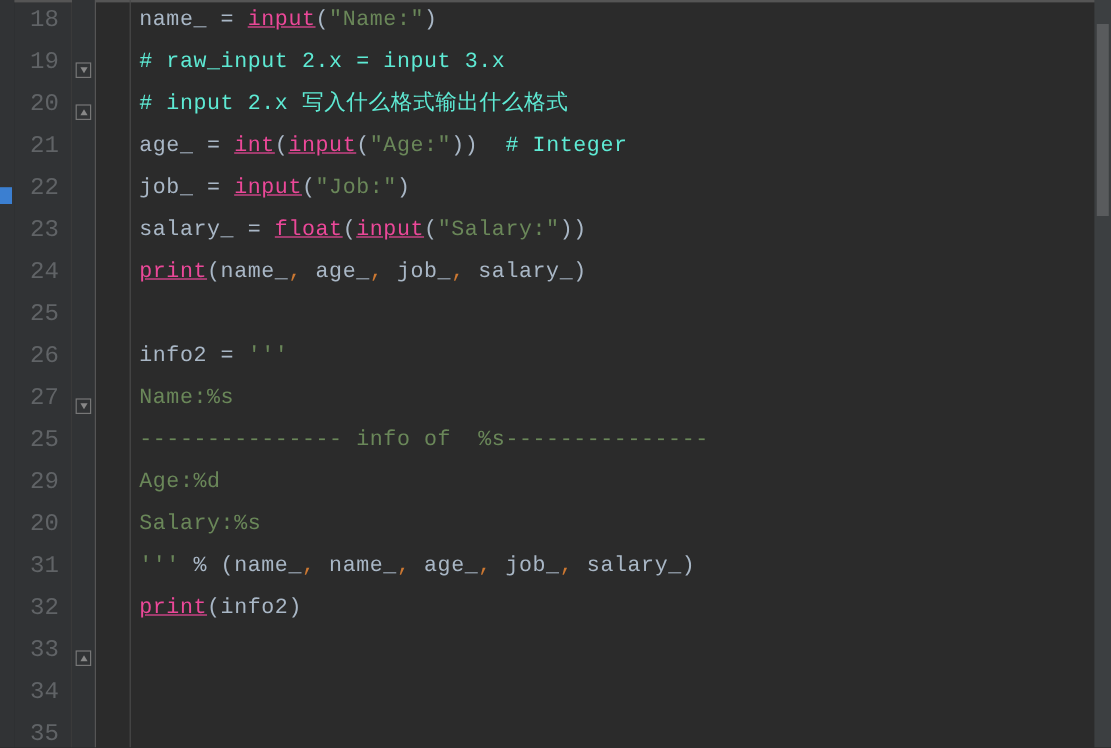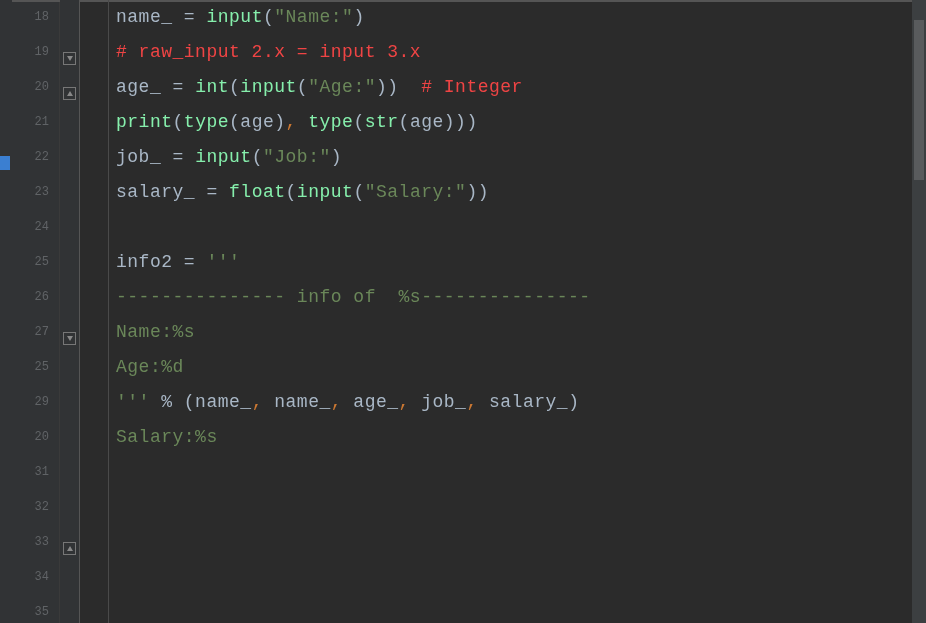--- a/index.html
+++ b/index.html
@@ -37,21 +37,21 @@
       color: #606366;
       padding: 0;
       text-align: right;
       user-select: none;
       border-right: 1px solid #3a3a3a;
     }
     .line-number {
       height: 35px;
       line-height: 35px;
       padding-right: 10px;
-      font-size: 12px;
+      font-size: 20px;
     }
     .fold-col {
       width: 20px;
       background: #313335;
       position: relative;
       border-right: 1px solid #555;
     }
     .fold-marker {
       position: absolute;
       left: 3px;
@@ -97,23 +97,23 @@
       padding-left: 0;
     }
     .code-line {
       height: 35px;
       line-height: 35px;
       white-space: pre;
       padding-left: 36px;
       letter-spacing: 0.5px;
     }
     .tok-default { color: #a9b7c6; }
-    .tok-builtin { color: #86efac; }
+    .tok-builtin { color: #ec4899; text-decoration: underline; }
     .tok-string { color: #6a8759; }
-    .tok-comment { color: #ef4444; }
+    .tok-comment { color: #5eead4; }
     .tok-operator { color: #a9b7c6; }
     .tok-comma { color: #cc7832; }
     .scrollbar-track {
       position: absolute;
       right: 0;
       top: 0;
       width: 14px;
       height: 100%;
       background: #3c3f41;
     }
@@ -164,29 +164,31 @@
   <div class="fold-col" id="foldcol">
       <div class="fold-marker fold-down" style="top: 52px;"></div>
       <div class="fold-marker fold-up" style="top: 87px;"></div>
       <div class="fold-marker fold-down" style="top: 332px;"></div>
       <div class="fold-marker fold-up" style="top: 542px;"></div>
     </div>
   <div class="code-area" id="codearea">
     <div class="indent-guide"></div>
   <div class="code-line"><span class="tok-default">name_ </span><span class="tok-operator">= </span><span class="tok-builtin">input</span><span class="tok-default">(</span><span class="tok-string">"Name:"</span><span class="tok-default">)</span></div>
       <div class="code-line"><span class="tok-comment"># raw_input 2.x = input 3.x</span></div>
+      <div class="code-line"><span class="tok-comment"># input 2.x 写入什么格式输出什么格式</span></div>
       <div class="code-line"><span class="tok-default">age_ </span><span class="tok-operator">= </span><span class="tok-builtin">int</span><span class="tok-default">(</span><span class="tok-builtin">input</span><span class="tok-default">(</span><span class="tok-string">"Age:"</span><span class="tok-default">))  </span><span class="tok-comment"># Integer</span></div>
-      <div class="code-line"><span class="tok-builtin">print</span><span class="tok-default">(</span><span class="tok-builtin">type</span><span class="tok-default">(age)</span><span class="tok-comma">, </span><span class="tok-builtin">type</span><span class="tok-default">(</span><span class="tok-builtin">str</span><span class="tok-default">(age)))</span></div>
       <div class="code-line"><span class="tok-default">job_ </span><span class="tok-operator">= </span><span class="tok-builtin">input</span><span class="tok-default">(</span><span class="tok-string">"Job:"</span><span class="tok-default">)</span></div>
       <div class="code-line"><span class="tok-default">salary_ </span><span class="tok-operator">= </span><span class="tok-builtin">float</span><span class="tok-default">(</span><span class="tok-builtin">input</span><span class="tok-default">(</span><span class="tok-string">"Salary:"</span><span class="tok-default">))</span></div>
+      <div class="code-line"><span class="tok-builtin">print</span><span class="tok-default">(name_</span><span class="tok-comma">, </span><span class="tok-default">age_</span><span class="tok-comma">, </span><span class="tok-default">job_</span><span class="tok-comma">, </span><span class="tok-default">salary_)</span></div>
       <div class="code-line"></div>
       <div class="code-line"><span class="tok-default">info2 </span><span class="tok-operator">= </span><span class="tok-string">'''</span></div>
+      <div class="code-line"><span class="tok-string">Name:%s</span></div>
       <div class="code-line"><span class="tok-string">--------------- info of  %s---------------</span></div>
-      <div class="code-line"><span class="tok-string">Name:%s</span></div>
       <div class="code-line"><span class="tok-string">Age:%d</span></div>
+      <div class="code-line"><span class="tok-string">Salary:%s</span></div>
       <div class="code-line"><span class="tok-string">'''</span><span class="tok-default"> % (name_</span><span class="tok-comma">, </span><span class="tok-default">name_</span><span class="tok-comma">, </span><span class="tok-default">age_</span><span class="tok-comma">, </span><span class="tok-default">job_</span><span class="tok-comma">, </span><span class="tok-default">salary_)</span></div>
-      <div class="code-line"><span class="tok-string">Salary:%s</span></div>
+      <div class="code-line"><span class="tok-builtin">print</span><span class="tok-default">(info2)</span></div>
       <div class="code-line"></div>
     </div>
   <div class="scrollbar-track">
     <div class="scrollbar-thumb" style="top:20px;height:160px;"></div>
   </div>
 </div>
 
 </body></html>

